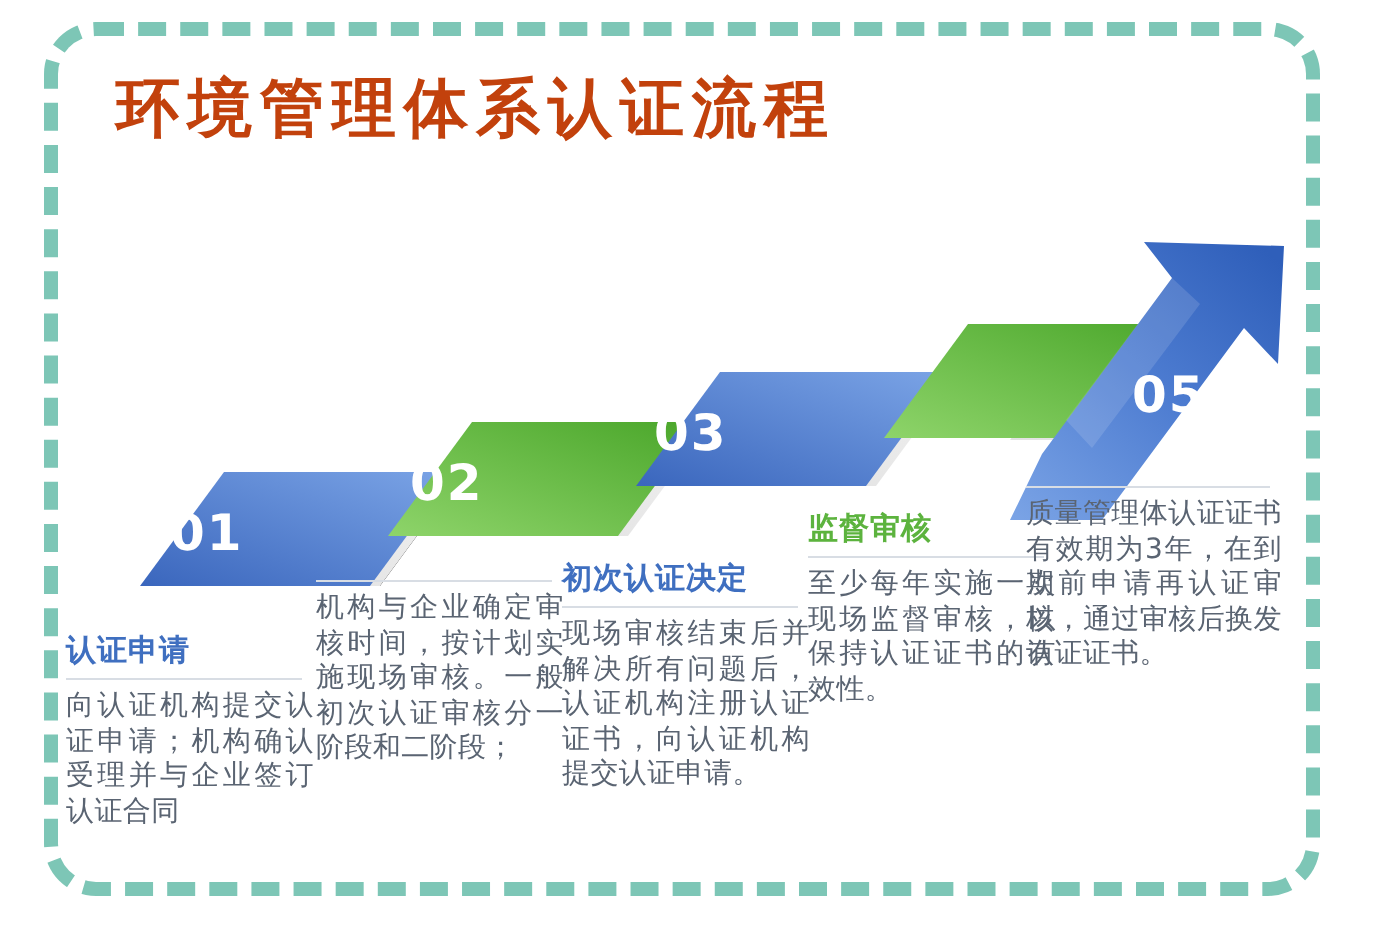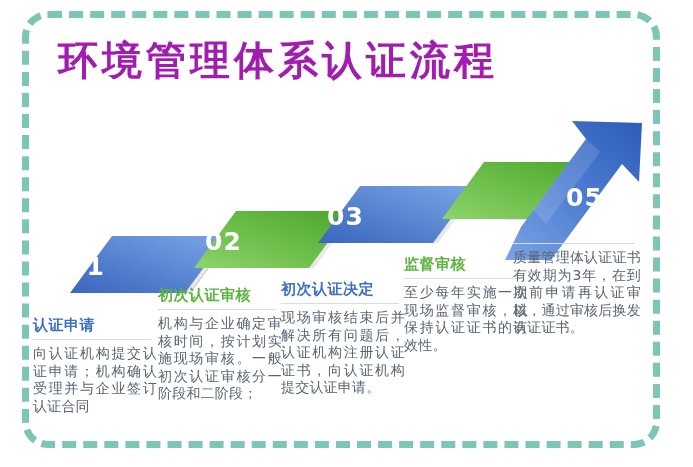--- a/index.html
+++ b/index.html
@@ -29,23 +29,23 @@
     border-radius: 26px;
     box-sizing: border-box;
     pointer-events: none;
   }
 
   
   .title {
     position: absolute;
     left: 58px;
     top: 33px;
-    font-size: 40px;
+    font-size: 32px;
     font-weight: bold;
-    color: #a21caf;
+    color: #c2410c;
     letter-spacing: 4px;
     font-family: "DejaVu Serif", "Liberation Serif", serif;
     white-space: nowrap;
   }
 
   
   .stage {
     position: absolute;
     left: 0;
     top: 0;
@@ -153,35 +153,34 @@
       <polygon points="318,243 360,186 475,186 433,243" fill="url(#gBlue3)"></polygon>
 
       <polygon points="442,219 484,162 599,162 557,219" fill="url(#gGreen4)"></polygon>
 
       <polygon points="521,227 586,139 572,121 642,123 639,182 622,164 551,260 505,260" fill="url(#gBlue5)"></polygon>
 
       <polygon points="586,139 600,152 546,224 533,210" fill="#ffffff" opacity="0.13"></polygon>
     </svg>
 
     
-    <div class="num" style="left:68px; top:252px;">01</div>
+    <div class="num" style="left:85px; top:252px;">01</div>
     <div class="num" style="left:205px;top:227px;">02</div>
     <div class="num" style="left:327px;top:202px;">03</div>
     <div class="num" style="left:470px;top:178px;margin-top:45px;">04</div>
     <div class="num" style="left:566px;top:183px;">05</div>
   </div>
 
   <div class="step-text" id="step1-text">
     <div class="step-head blue">认证申请</div>
     <div class="step-rule"></div>
     <div class="step-body">向认证机构提交认证申请；机构确认受理并与企业签订认证合同</div>
   </div>
 
   <div class="step-text" id="step2-text">
-    <div class="step-head green">初次认证审核</div>
     <div class="step-rule"></div>
     <div class="step-body">机构与企业确定审核时间，按计划实施现场审核。一般初次认证审核分一阶段和二阶段；</div>
   </div>
 
   <div class="step-text" id="step3-text">
     <div class="step-head blue">初次认证决定</div>
     <div class="step-rule"></div>
     <div class="step-body">现场审核结束后并解决所有问题后，认证机构注册认证证书，向认证机构提交认证申请。</div>
   </div>
 

